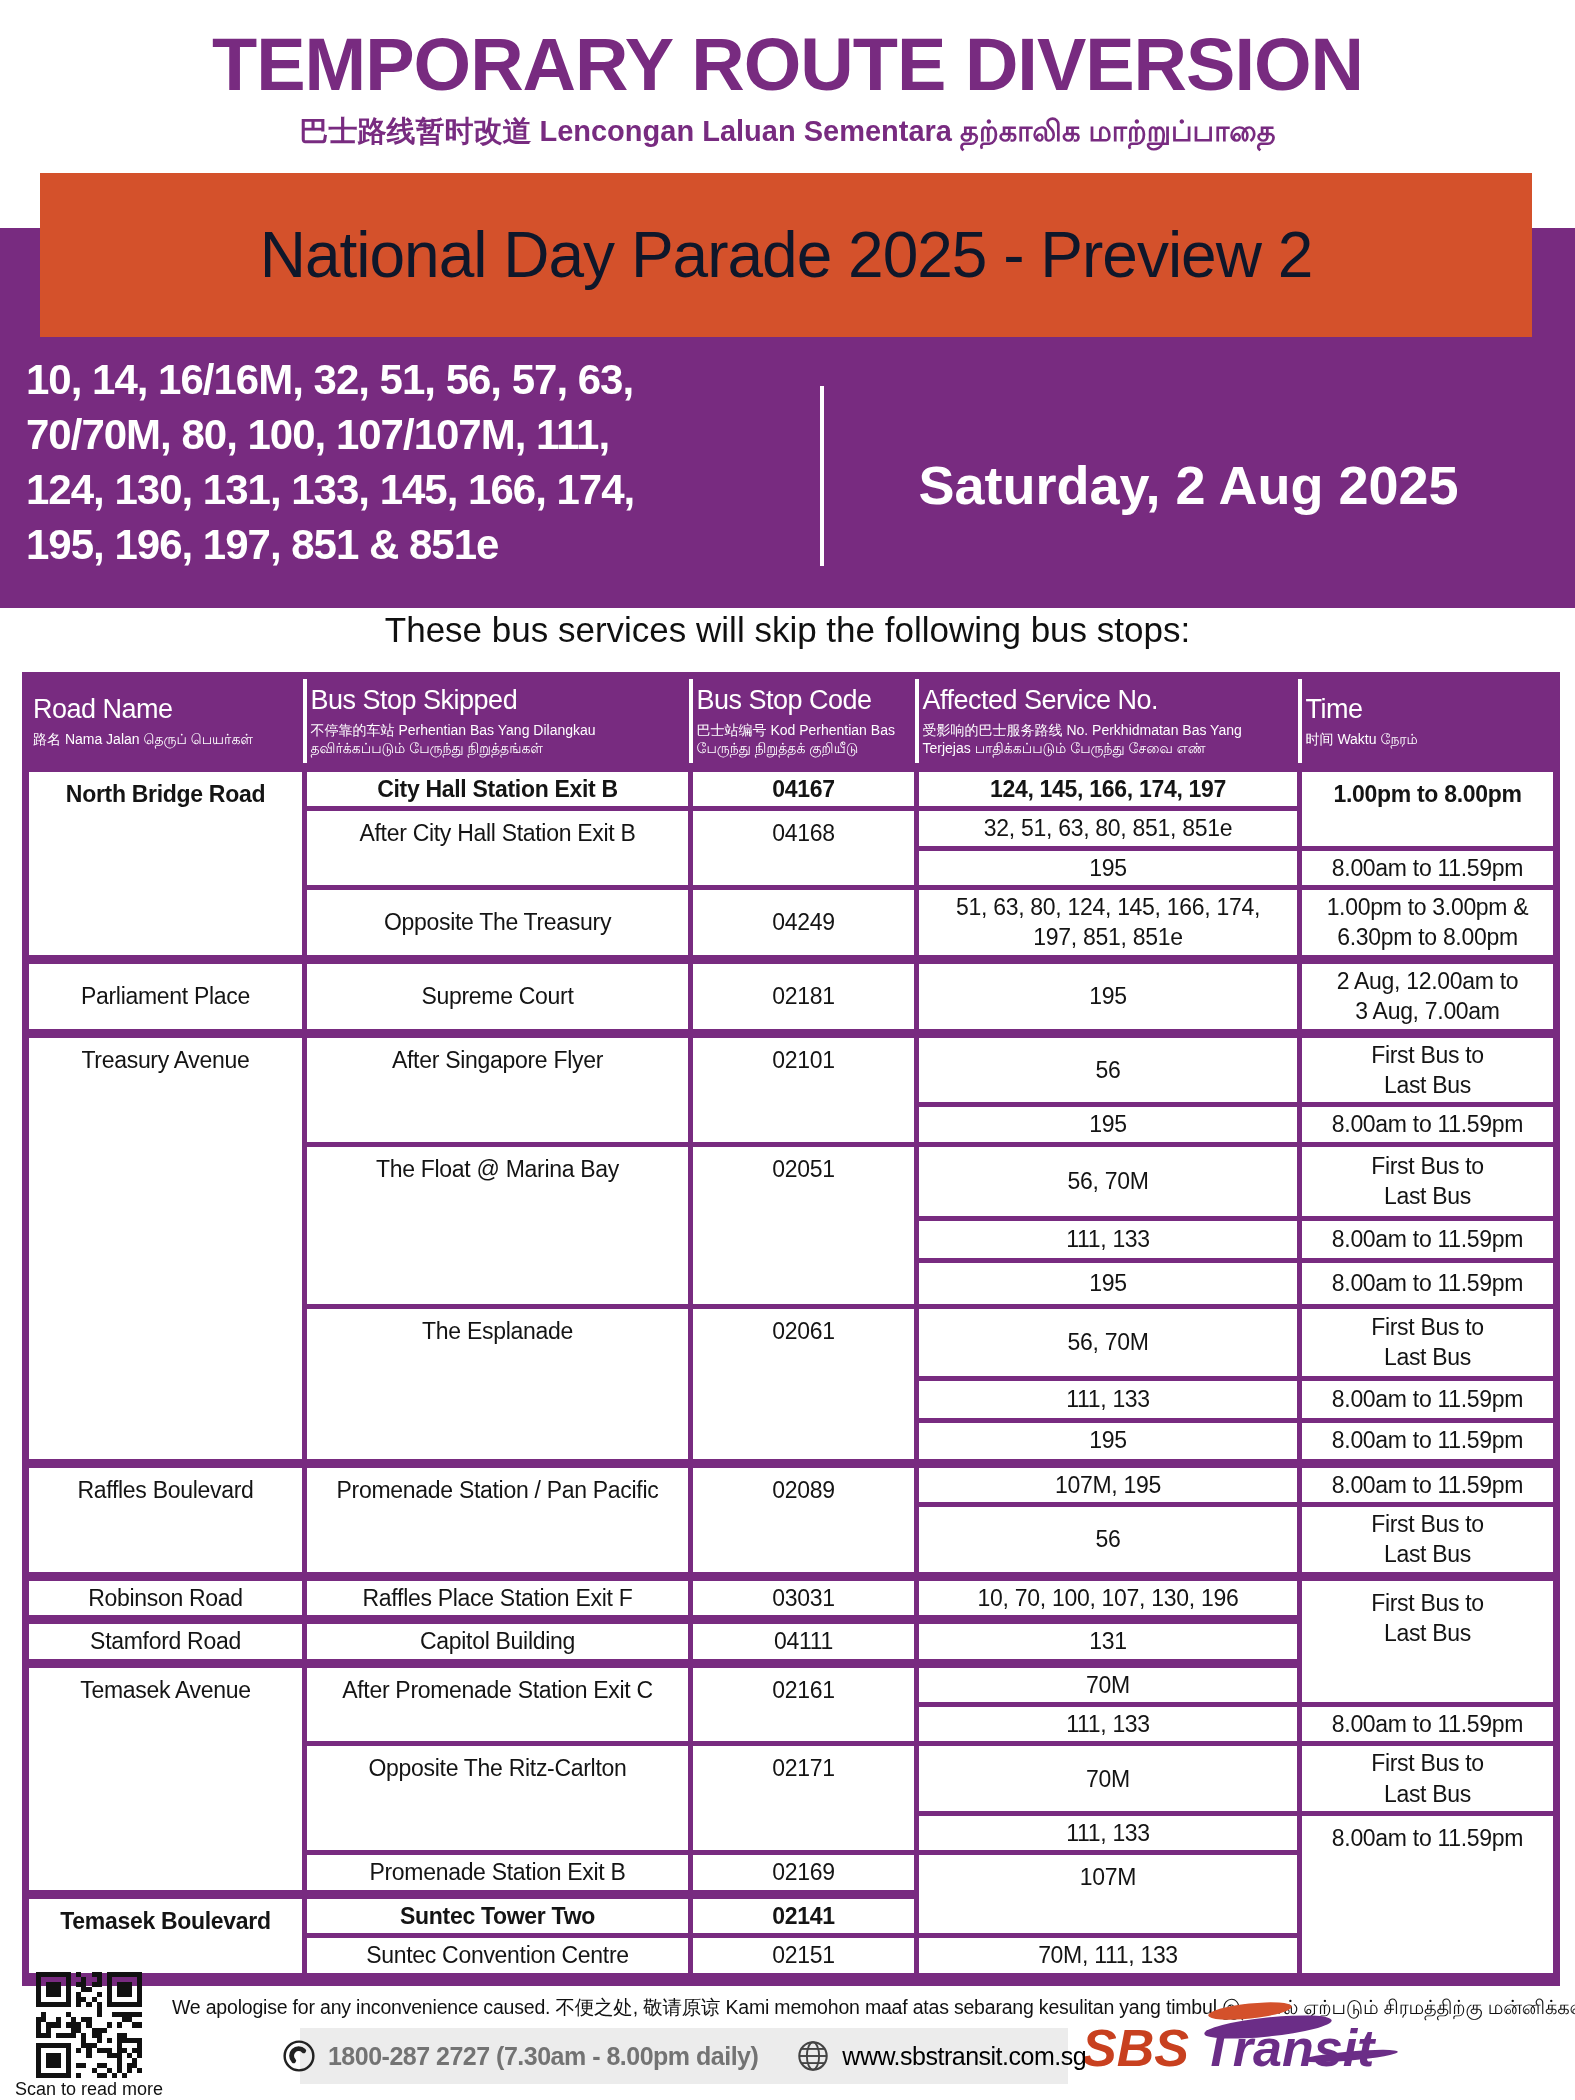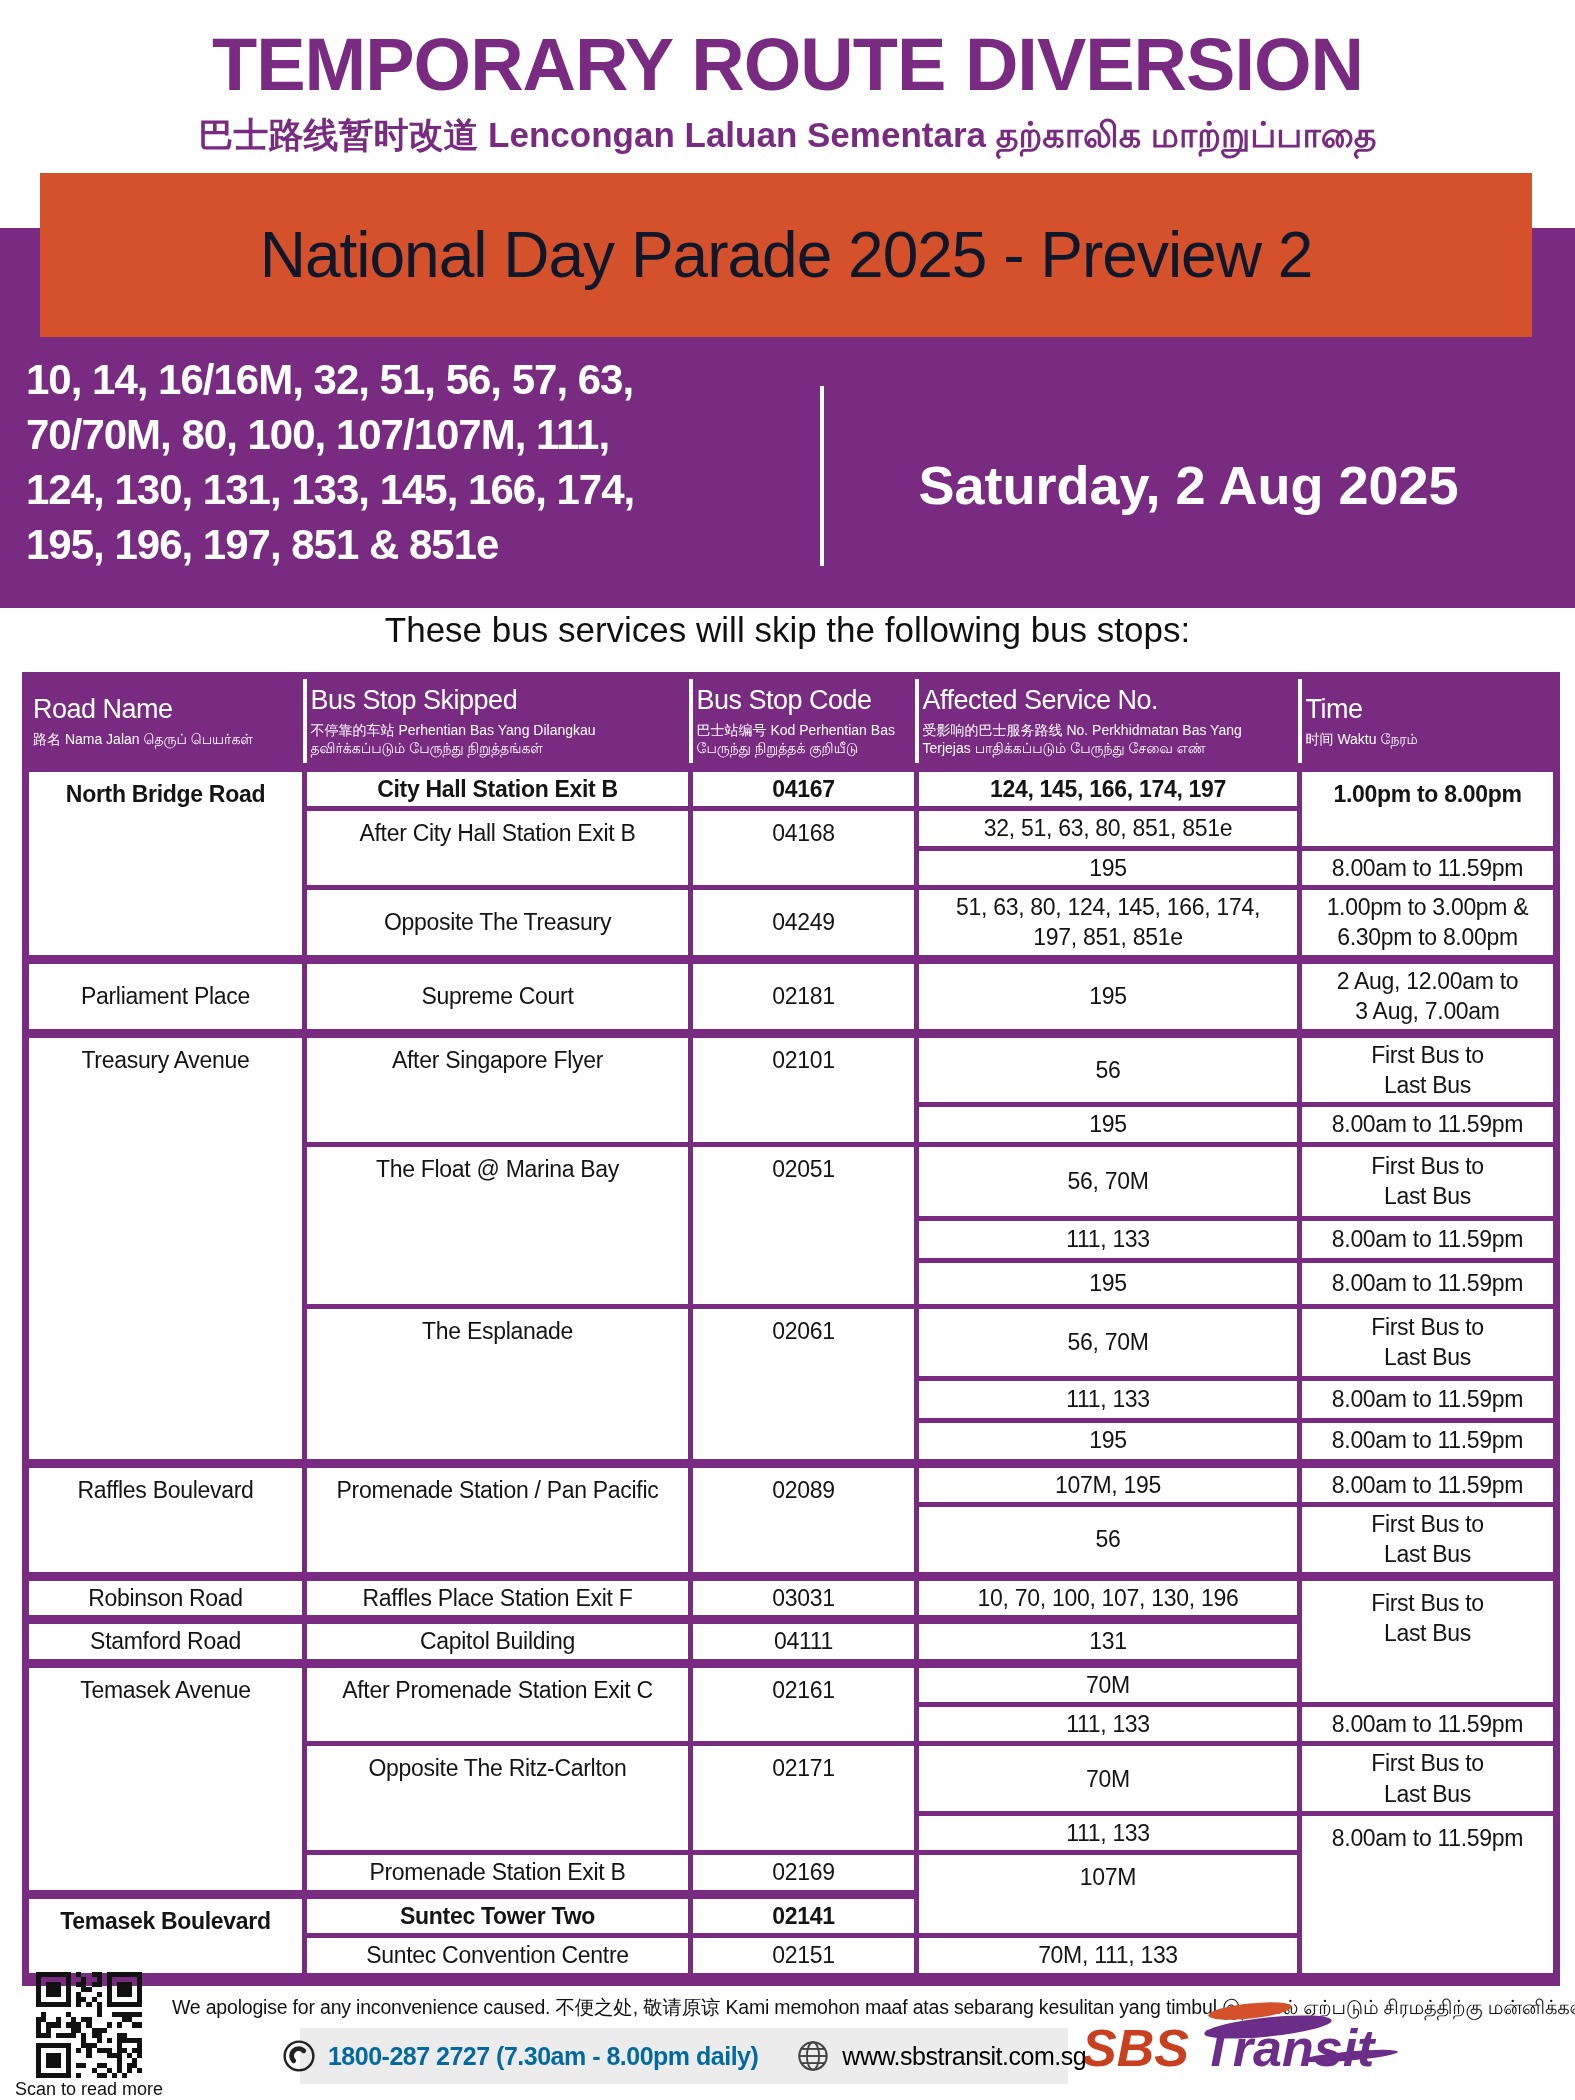--- a/index.html
+++ b/index.html
@@ -14,21 +14,21 @@
   body{
     width:1575px;height:2100px;position:relative;overflow:hidden;
     font-family:"Liberation Sans","DejaVu Sans",sans-serif;color:var(--ink);
   }
   .abs{position:absolute}
 
   
   .main-title{top:22px;left:0;width:100%;text-align:center;
     font-size:74px;font-weight:700;color:var(--purple);letter-spacing:-1px;white-space:nowrap}
   .sub-title{top:112px;left:0;width:100%;text-align:center;
-    font-size:35px;font-weight:600;color:var(--purple);white-space:nowrap}
+    font-size:29px;font-weight:600;color:var(--purple);white-space:nowrap}
   .purple-band{top:228px;left:0;width:1575px;height:380px;background:var(--purple);z-index:1}
   .event-banner{top:173px;left:40px;width:1492px;height:164px;background:var(--orange);z-index:2;
     display:flex;align-items:center;justify-content:center}
   .event-banner span{color:#0f172a;font-size:64px;font-weight:400;letter-spacing:-1px;white-space:nowrap}
   .services-list{top:352px;left:26px;width:790px;z-index:3;color:#fff;
     font-size:42px;font-weight:700;line-height:55px;white-space:pre-line;letter-spacing:-1px}
   .band-divider{top:386px;left:820px;width:4px;height:180px;background:#fff;z-index:3}
   .date-label{top:454px;left:822px;width:733px;text-align:center;z-index:3;
     color:#fff;font-size:54px;font-weight:700;white-space:nowrap}
   .intro-line{top:610px;left:0;width:100%;text-align:center;font-size:35px;font-weight:500;color:#101010}
@@ -49,21 +49,21 @@
   tr.section td{border-top-width:9px}
   td.va-top{vertical-align:top;padding-top:7px}
 
   
   .qr-box{top:1972px;left:36px;width:106px;height:106px}
   .scan-label{top:2079px;left:14px;width:150px;text-align:center;font-size:18px;color:#111;white-space:nowrap}
   .apology-line{top:1994px;left:172px;width:1395px;font-size:19.5px;color:#111;white-space:nowrap;letter-spacing:-0.2px}
   .contact-bar{top:2028px;left:300px;width:768px;height:56px;background:#ececec;z-index:1;
     display:flex;align-items:center;justify-content:center}
   .contact-bar .ico{width:34px;height:34px;flex:0 0 auto}
-  .phone-text{font-size:25px;font-weight:700;color:#0369a1;margin-left:12px;white-space:nowrap;letter-spacing:-0.5px}
+  .phone-text{font-size:25px;font-weight:700;color:#737373;margin-left:12px;white-space:nowrap;letter-spacing:-0.5px}
   .web-text{font-size:25px;color:#000000;margin-left:12px;white-space:nowrap;letter-spacing:-0.5px}
   .gap{width:38px;flex:0 0 auto}
   .logo-box{top:2000px;left:1082px;width:320px;height:80px}
 </style>
 </head>
 <body>
 
 <div class="abs main-title">TEMPORARY ROUTE DIVERSION</div>
 <div class="abs sub-title">巴士路线暂时改道  Lencongan Laluan Sementara  தற்காலிக  மாற்றுப்பாதை</div>
 

